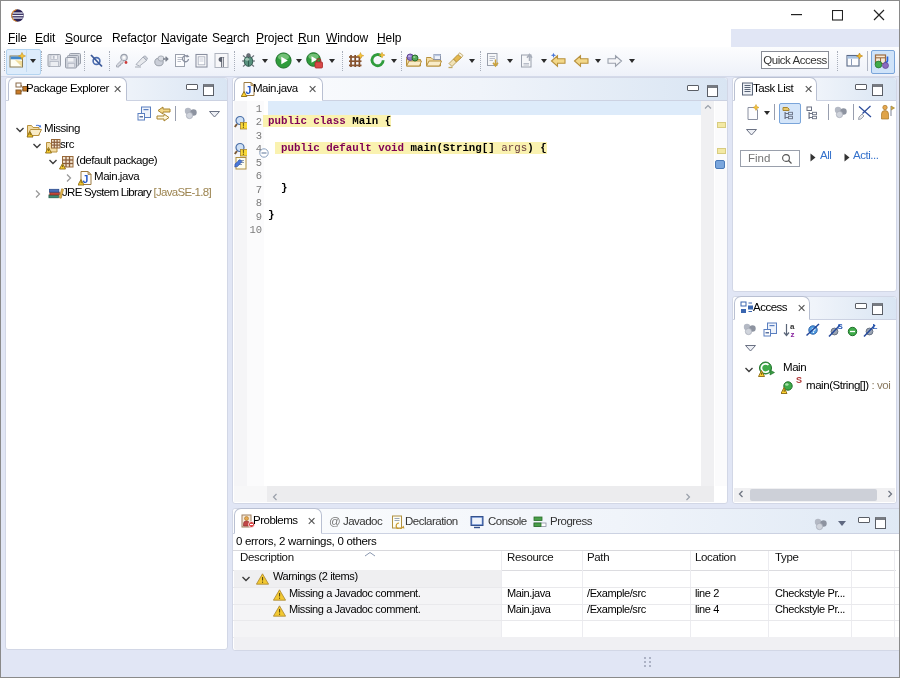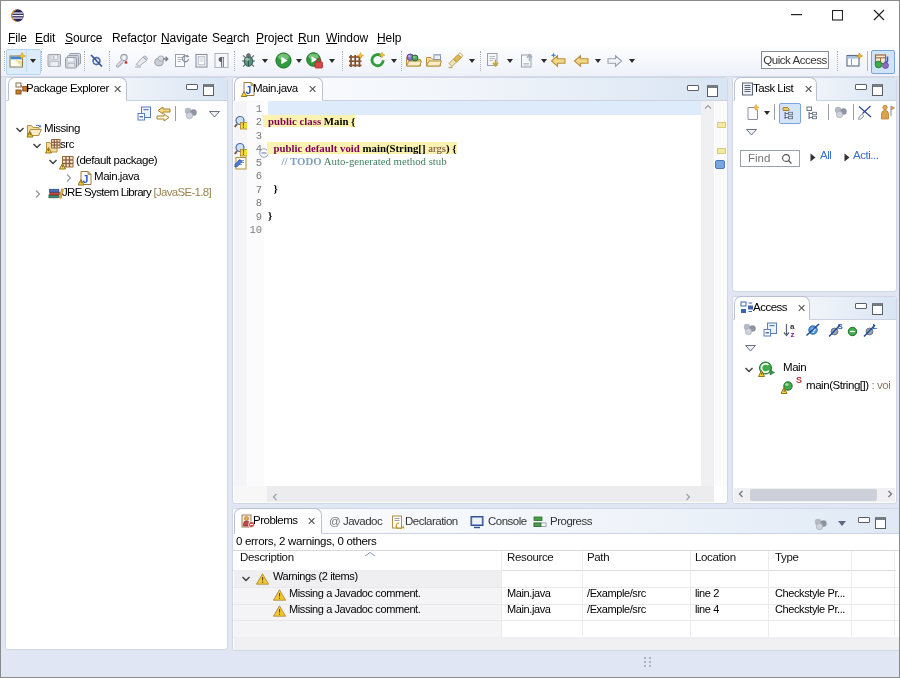--- a/index.html
+++ b/index.html
@@ -4,21 +4,21 @@
 <style>
   html,body{margin:0;padding:0}
   #win{position:relative;width:900px;height:678px;box-sizing:border-box;
     background:#e1e6f5;border:1px solid #8a8a8a;overflow:hidden;
     font-family:"Liberation Sans",sans-serif;color:#000;}
   .abs{position:absolute}
   
   #titlebar{position:absolute;left:0;top:0;width:898px;height:28px;background:#ffffff}
   #title{position:absolute;left:27px;top:7px;font-size:12px;color:#111;letter-spacing:-0.55px}
   
-  #menubar{position:absolute;left:0;top:28px;width:898px;height:18px;background:#ffffff;font-size:12px}
+  #menubar{position:absolute;left:0;top:28px;width:730px;height:18px;background:#ffffff;font-size:12px}
   .mi{position:absolute;top:2px;letter-spacing:-0.1px}
   
   #toolbar{position:absolute;left:0;top:46px;width:898px;height:29px;
     background:linear-gradient(#fcfdfe,#eef1f9);border-bottom:1px solid #d4daea}
   .ti{position:absolute;top:5px;width:17px;height:17px}
   .tsep{position:absolute;top:4px;height:20px;width:0;border-left:1px dotted #a8aeba}
   .dd{position:absolute;width:0;height:0;border-left:3.5px solid transparent;border-right:3.5px solid transparent;border-top:4px solid #2b2b2b;top:12px}
   
   .panel{position:absolute;box-sizing:border-box;background:#fff;border:1px solid #d2d7e6;border-radius:3px}
   .tabstrip{position:absolute;left:0;right:0;top:0;height:22px;
@@ -31,21 +31,21 @@
   .vmin{width:10px;height:4px;border:1.5px solid #5a5e66;border-radius:1px;background:#fff}
   .vmax{width:9px;height:8px;border:1.5px solid #5a5e66;border-top:3.5px solid #777b82;background:#fff}
   
   .ddo{position:absolute;width:0;height:0;border-left:4.5px solid transparent;border-right:4.5px solid transparent;border-top:5px solid transparent;border-top-color:#6a7183}
   
   #ed-markers{position:absolute;left:1px;top:23px;width:13px;bottom:17px;background:#f5f5f7}
   #ed-lines{position:absolute;left:14px;top:23px;width:17px;bottom:17px;background:#fbfbfc;
     font-family:"Liberation Mono",monospace;font-size:10.5px;color:#7b7b7b;text-align:right}
   .ln{position:absolute;right:2px;height:13.5px;line-height:13.5px}
   #ed-code{position:absolute;left:35px;top:23px;right:21px;bottom:17px;
-    font-family:Liberation Serif, serif;font-size:10.8px;font-weight:bold;white-space:pre}
+    font-family:Liberation Mono, monospace;font-size:10.8px;font-weight:bold;white-space:pre}
   .cl{position:absolute;left:0;right:0;height:13.5px;line-height:13.6px}
   .kw{color:#7f0055}
   .cmt{color:#3f7f5f;font-weight:normal}
   .todo{color:#7f9fbf;font-weight:bold}
   .argc{color:#6a3e3e;font-weight:normal}
   
   .trow{position:absolute;font-size:11.5px;letter-spacing:-0.45px;white-space:nowrap}
   
   .pgrid{position:absolute;left:0;right:0;height:1px;background:#e9e9ec}
   .pvl{position:absolute;top:0;bottom:0;width:1px;background:#ececf0}
@@ -413,21 +413,20 @@
         <div class="ln" style="top:123px">10</div>
     </div>
     <svg class="abs" style="left:26px;top:70px" width="10" height="10" viewBox="0 0 10 10">
       <circle cx="5" cy="5" r="4.2" fill="#fff" stroke="#8aa0be"></circle>
       <line x1="2.5" y1="5" x2="7.5" y2="5" stroke="#6a80a0" stroke-width="1.1"></line>
     </svg>
     <div id="ed-code">
       <div class="cl" style="top:0px;background:#ddebfa"></div>
       <div class="cl" style="top:13.5px"><span style="background:#faf2b0;padding-left:5px;margin-left:-5px"><span class="kw">public class</span> Main {</span></div>
       <div class="cl" style="top:40.5px">  <span style="background:#faf2b0;padding-left:6px;margin-left:-6px"><span class="kw">public default void</span> main(String[] <span class="argc">args</span>) {</span></div>
-      <div class="cl" style="top:54px"><span class="cmt">     <span class="todo">// TODO</span> Auto-generated method stub</span></div>
       <div class="cl" style="top:81px">  }</div>
       <div class="cl" style="top:108px">}</div>
     </div>
 
     <div class="abs" style="left:468px;top:23px;width:13px;bottom:17px;background:#f0f0f2"></div>
     <svg class="abs" style="left:471px;top:26px" width="8" height="6" viewBox="0 0 8 6">
         <path d="M1 4.5 L4 1.5 L7 4.5" fill="none" stroke="#9aa0aa" stroke-width="1.2"></path>
       </svg>
     <svg class="abs" style="left:471px;top:411px" width="8" height="6" viewBox="0 0 8 6">
         <path d="M1 1.5 L4 4.5 L7 1.5" fill="none" stroke="#9aa0aa" stroke-width="1.2"></path>

